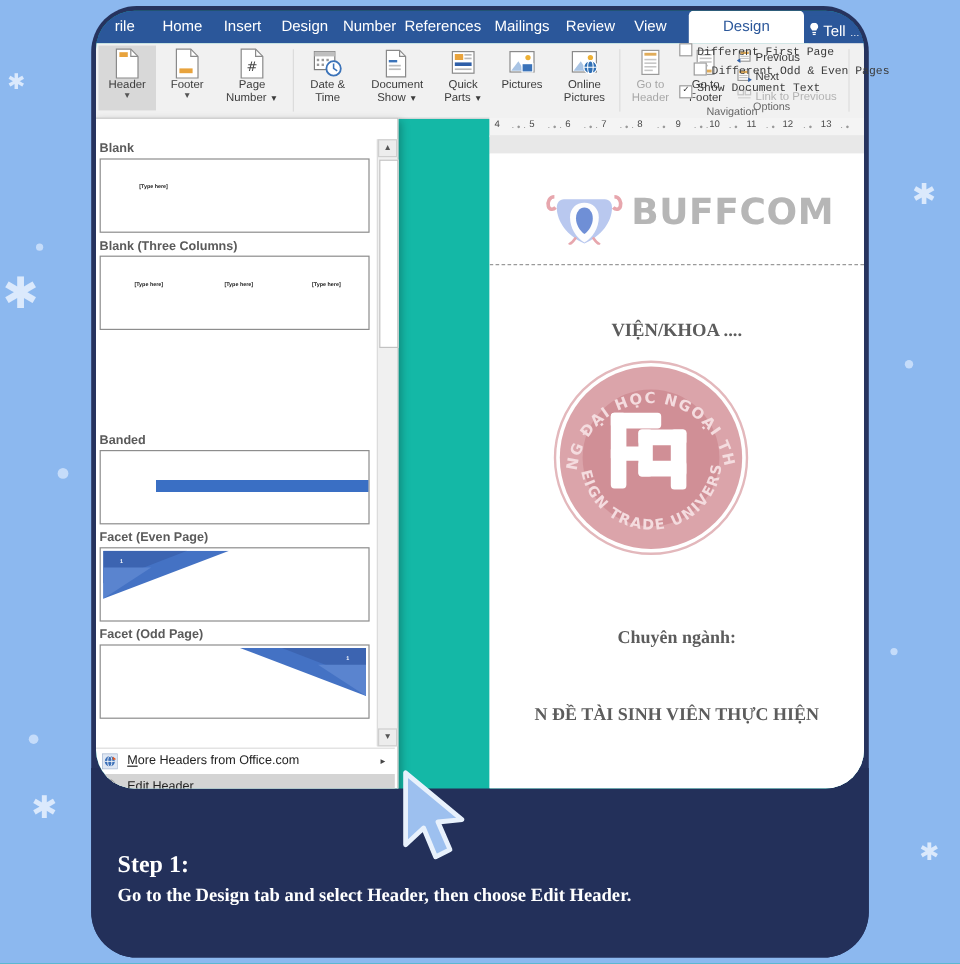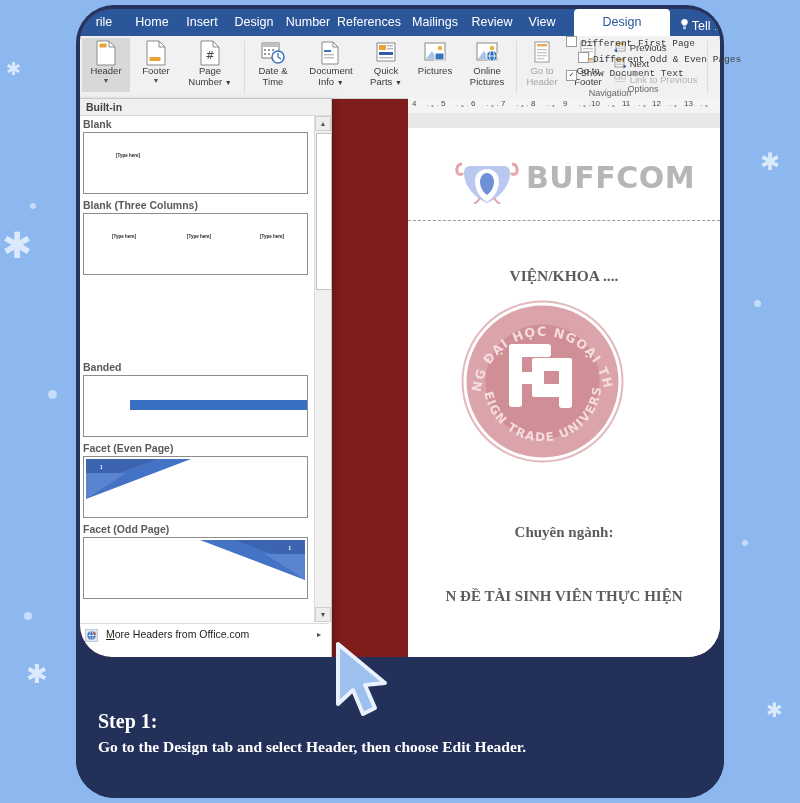--- a/index.html
+++ b/index.html
@@ -20,33 +20,33 @@
     background:#26335e;border-radius:38px;
   }
   .navy-bottom{
     position:absolute;left:76px;top:640px;width:648px;height:158px;
     background:#23305a;border-radius:0 0 38px 38px;
   }
 
   
   .word-window{
     position:absolute;left:80px;top:9px;width:640px;height:648px;
-    background:#7f1d1d;border-radius:32px 32px 32px 32px;overflow:hidden;
+    background:#14b8a6;border-radius:32px 32px 32px 32px;overflow:hidden;
   }
 
   
   .tabbar{position:absolute;left:0;top:0;width:640px;height:27px;background:#2b579a;}
   .tab{
     position:absolute;top:0;height:27px;line-height:27px;color:#fff;
     font-size:12.5px;text-align:center;cursor:default;
   }
   .tab.active{background:#fff;color:#2b579a;border-radius:4px 4px 0 0;}
   .tell{
     position:absolute;top:4px;height:27px;line-height:27px;
-    color:#fff;font-size:12.5px;background:#2b579a;text-align:right;
+    color:#fff;font-size:12.5px;background:#2b579a;
   }
   .bulb{display:inline-block;margin-right:3px;}
 
   
   .ribbon{position:absolute;left:0;top:27px;width:640px;height:62px;background:#f1f1f1;
           border-bottom:1px solid #d4d4d4;}
   .rdiv{position:absolute;top:5px;width:1px;height:52px;background:#dcdcdc;}
   .rbtn{
     position:absolute;top:2px;width:48px;height:54px;text-align:center;cursor:default;
   }
@@ -223,21 +223,21 @@
       <span class="glyph">
         <svg width="24" height="26" viewBox="0 0 24 26">
             <path d="M3 2h11l5 5v17H3z" fill="#fff" stroke="#8a8a8a"></path>
             <path d="M14 2v5h5" fill="none" stroke="#8a8a8a"></path>
             <rect x="5" y="10" width="7" height="2" fill="#3b73b9"></rect>
             <rect x="5" y="14" width="10" height="1.4" fill="#bdbdbd"></rect>
             <rect x="5" y="17" width="10" height="1.4" fill="#bdbdbd"></rect>
           </svg>
       </span>
       <span class="lab">Document</span>
-      <span class="lab2"><span>Info</span> <span style="font-size:7px">▼</span></span>
+      <span class="lab2"><span>Show</span> <span style="font-size:7px">▼</span></span>
     </div>
     <div class="rbtn" style="left:284px;width:44px;">
       <span class="glyph">
         <svg width="24" height="26" viewBox="0 0 24 26">
             <rect x="3" y="3" width="18" height="18" fill="#fff" stroke="#8a8a8a"></rect>
             <rect x="5" y="5" width="7" height="5" fill="#e8a33d"></rect>
             <rect x="13" y="5" width="6" height="1.4" fill="#b9b9b9"></rect>
             <rect x="13" y="8" width="6" height="1.4" fill="#b9b9b9"></rect>
             <rect x="5" y="12" width="14" height="3" fill="#2f5fa8"></rect>
             <rect x="5" y="17" width="14" height="1.4" fill="#b9b9b9"></rect>
@@ -420,21 +420,20 @@
           </text>
         </svg>
       </div>
 
       <div class="dline" style="top:396px;font-size:15px;font-weight:bold;">Chuyên ngành:</div>
       <div class="dline" style="top:460px;font-size:15px;font-weight:bold;">N ĐỀ TÀI SINH VIÊN THỰC HIỆN</div>
     </div>
   </div>
 
   <div class="gallery" style="left:-2px;top:89px;">
-    <div class="gal-hdr">Built-in</div>
 
     <div class="gal-scroll">
 
       <div class="gal-item" style="top:1px;">
         <div class="gal-name">Blank</div>
         <div class="thumb" style="height:60px;">
           <span class="tl" style="left:32px;top:20px;">[Type here]</span>
         </div>
       </div>
 
@@ -495,20 +494,30 @@
             <circle cx="6.5" cy="6.5" r="4.2" fill="#3a6fb8"></circle>
             <ellipse cx="6.5" cy="6.5" rx="1.7" ry="4.2" fill="none" stroke="#fff" stroke-width=".7"></ellipse>
             <path d="M2.3 6.5h8.4" stroke="#fff" stroke-width=".7"></path>
             <path d="M9 2.5l2.8 2.2-2.8.6z" fill="#e0571f"></path>
           </svg>
       </span>
       <span class="tx"><u>M</u>ore Headers from Office.com</span>
       <span class="sub">▸</span>
     </div>
 
+    <div class="gal-row hl" style="top:546px;">
+      <span class="ic">
+        <svg width="13" height="13" viewBox="0 0 13 13">
+            <path d="M1 1h7l3 3v8H1z" fill="#fff" stroke="#9a9a9a"></path>
+            <path d="M8 1v3h3" fill="none" stroke="#9a9a9a"></path>
+            <rect x="2.2" y="2" width="4" height="2" fill="#9cc3ea"></rect>
+          </svg>
+      </span>
+      <span class="tx"><u>E</u>dit Header</span>
+    </div>
   </div>
 </div>
 
 <div style="position:absolute;left:566px;top:36px;width:154px;height:60px;">
   <div class="chk" style="left:0;top:0;">
     <span class="chkbox"></span><span>Different First Page</span>
   </div>
   <div class="chk" style="left:0;top:16px;margin-left:12px;">
     <span class="chkbox"></span><span>Different Odd &amp; Even Pages</span>
   </div>

